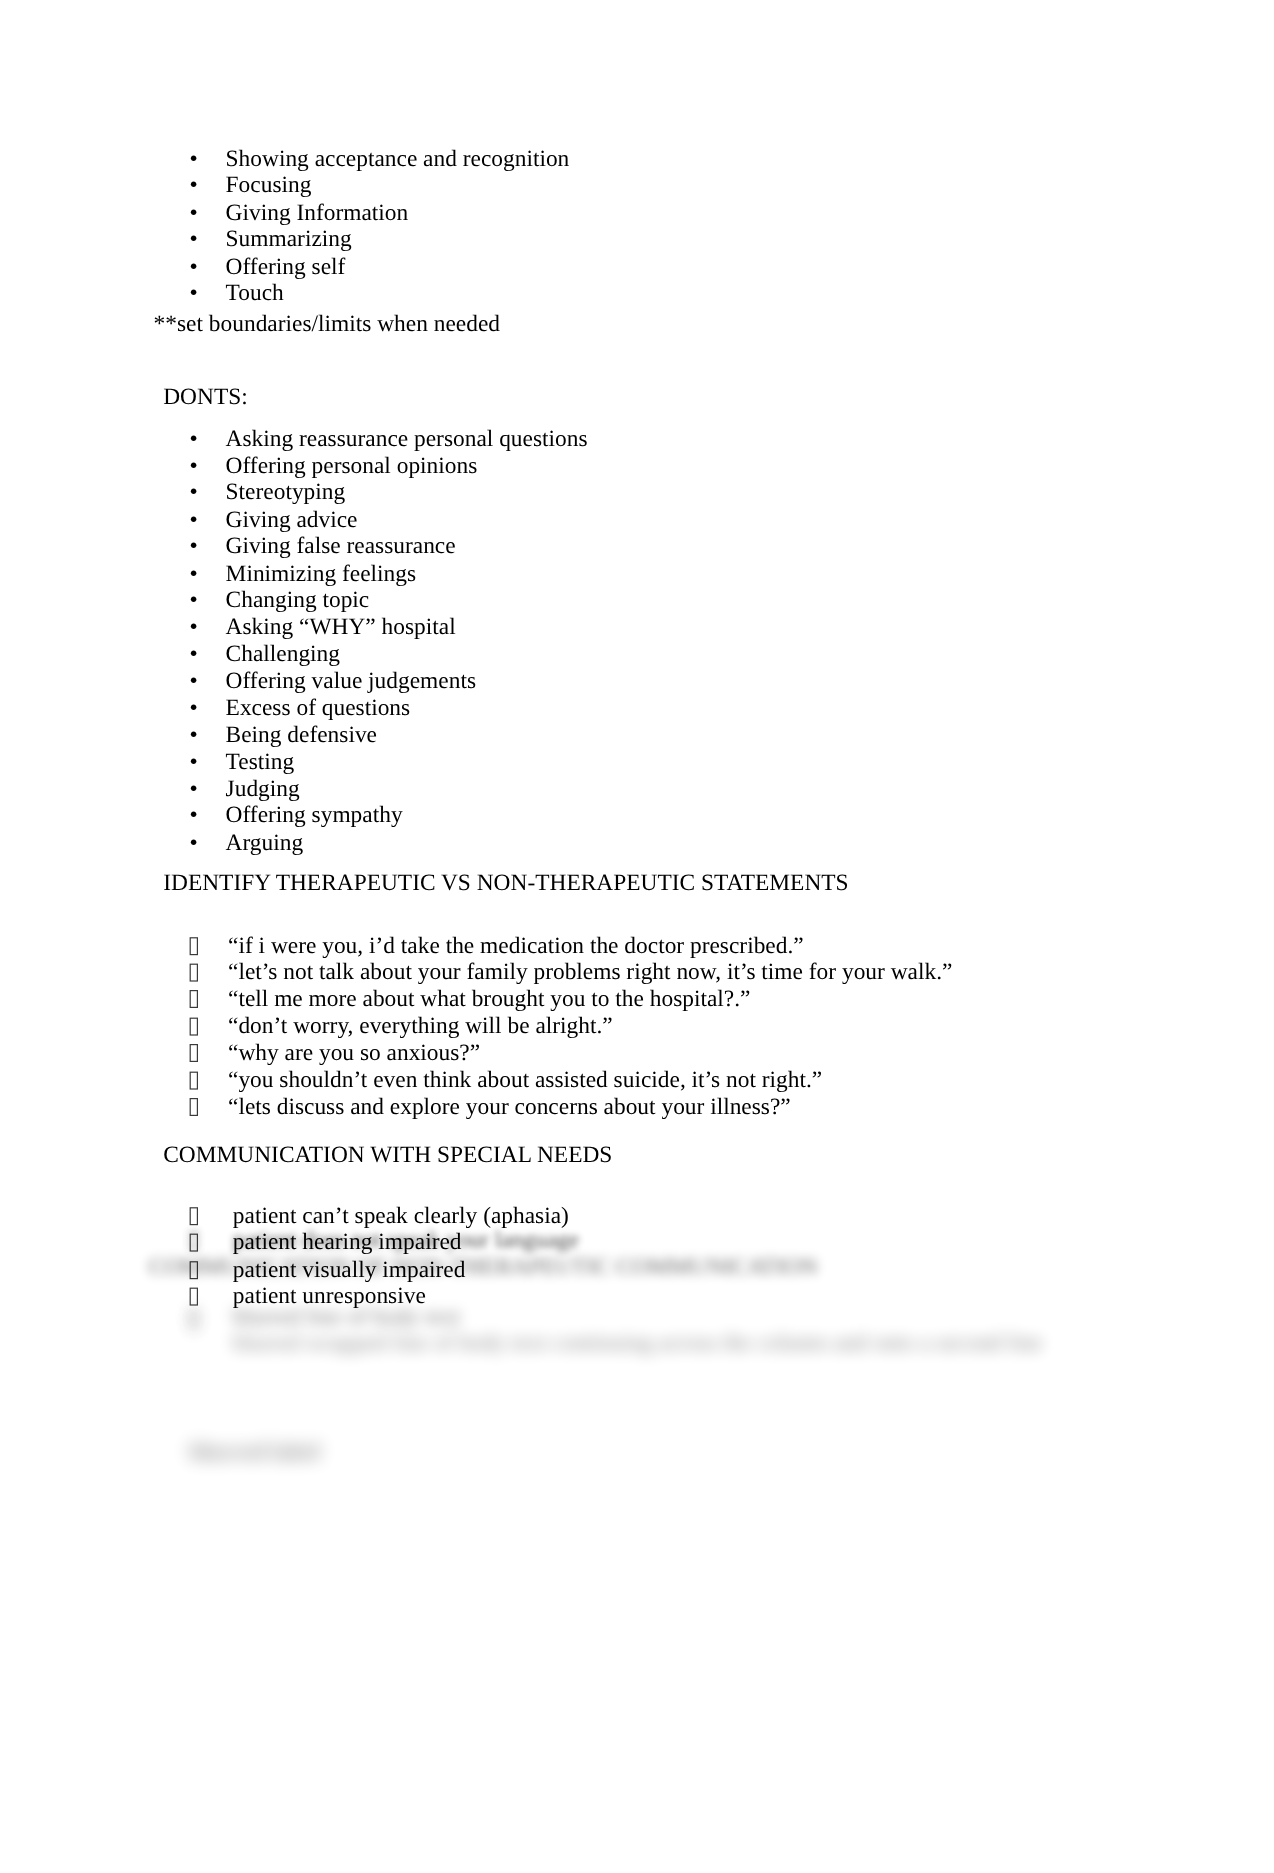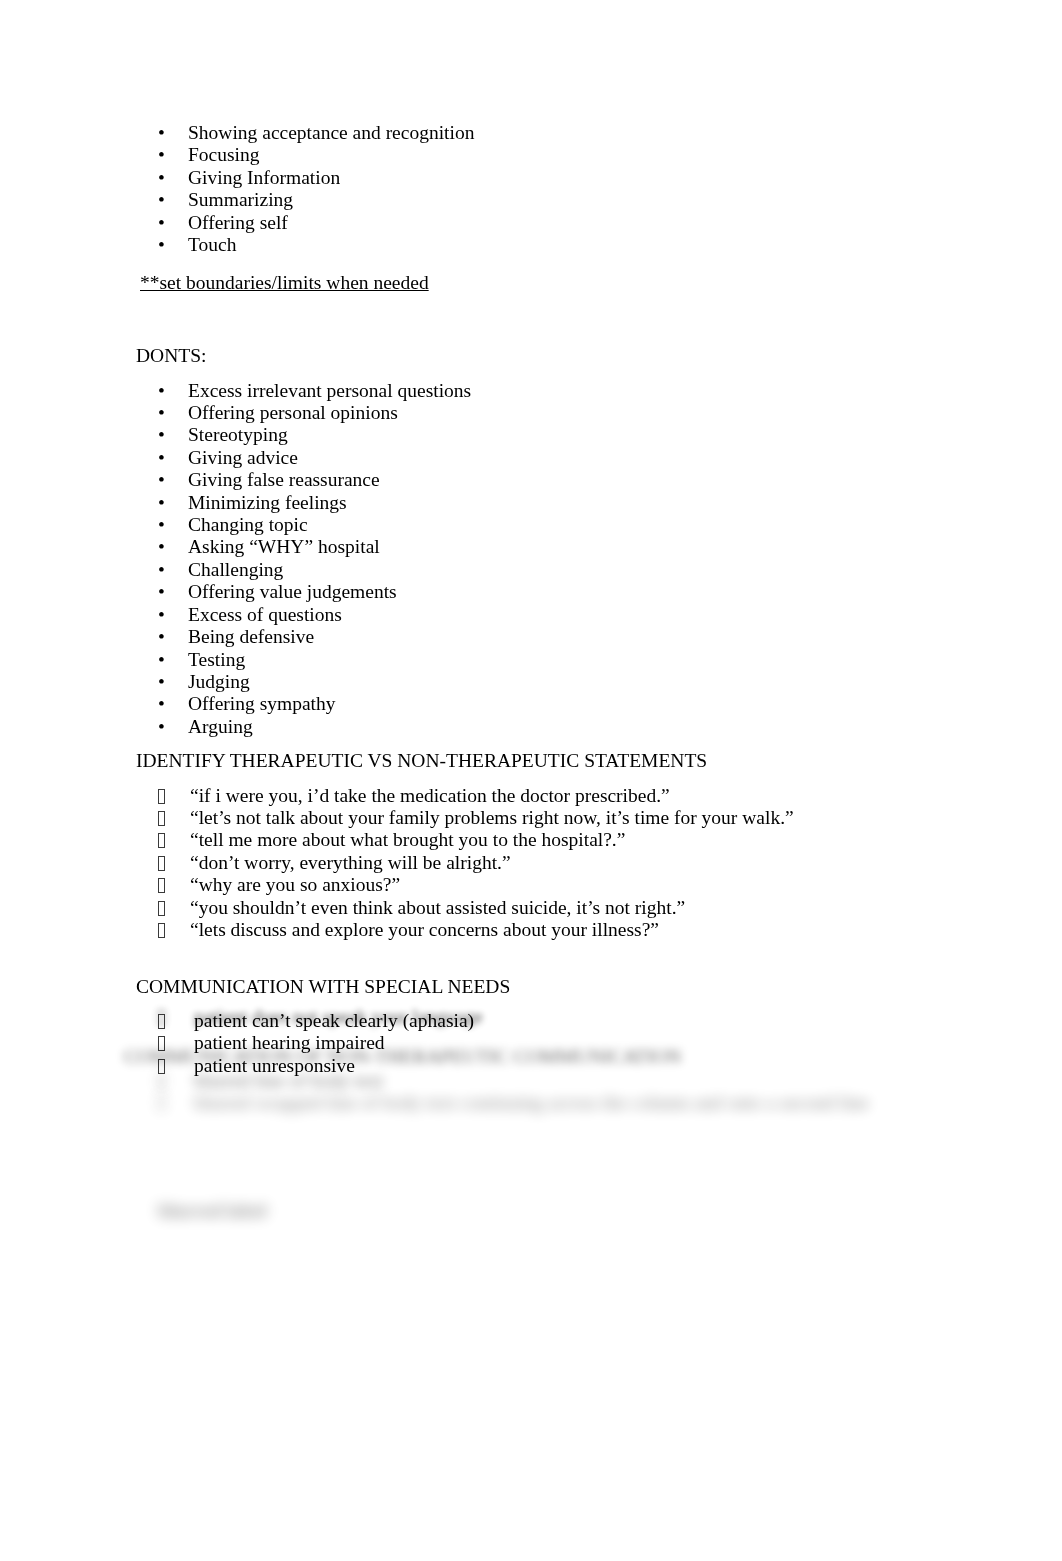--- a/index.html
+++ b/index.html
@@ -24,23 +24,22 @@
     position: absolute;
     left: 124px;
     top: 122px;
     width: 800px;
     font-size: 19.5px;
     line-height: 22.4px;
   }
 
   
   .para {
-    margin: 16px;
+    margin: 4px;
     white-space: pre;
-    text-decoration: underline;
   }
   .heading {
     margin: 12px;
     white-space: pre;
   }
   .blank {
     height: 22.4px;
   }
 
   
@@ -82,20 +81,21 @@
   .box-glyph {
     display: inline-block;
     width: 7px;
     height: 15px;
     border: 1px solid #3a3a3a;
     box-sizing: border-box;
     vertical-align: -2px;
   }
   .list-box .txt {
     line-height: 22.4px;
+    margin-top: 17px;
   }
   .list-box.loose { height: 22.4px; }
 
   
   .fade-block {
     position: absolute;
     left: 0;
     width: 100%;
   }
   .b1 { filter: blur(3.2px);  opacity: 0.72; }
@@ -139,21 +139,21 @@
 
     <p class="para">**set boundaries/limits when needed</p>
 
     <div class="blank"></div>
 
     <p class="heading">DONTS:</p>
 
     <div>
       <div class="li list-dot">
         <span class="marker">•</span>
-        <span class="txt">Excess irrelevant personal questions</span>
+        <span class="txt">Asking reassurance personal questions</span>
       </div>
       <div class="li list-dot">
         <span class="marker">•</span>
         <span class="txt">Offering personal opinions</span>
       </div>
       <div class="li list-dot">
         <span class="marker">•</span>
         <span class="txt">Stereotyping</span>
       </div>
       <div class="li list-dot">
@@ -248,20 +248,24 @@
     <p class="heading">COMMUNICATION WITH SPECIAL NEEDS</p>
 
     <div>
       <div class="li list-box indent-wide loose">
         <span class="marker"><span class="box-glyph"></span></span>
         <span class="txt">patient can’t speak clearly (aphasia)</span>
       </div>
       <div class="li list-box indent-wide loose">
         <span class="marker"><span class="box-glyph"></span></span>
         <span class="txt">patient hearing impaired</span>
+      </div>
+      <div class="li list-box indent-wide loose">
+        <span class="marker"><span class="box-glyph"></span></span>
+        <span class="txt">patient visually impaired</span>
       </div>
       <div class="li list-box indent-wide loose">
         <span class="marker"><span class="box-glyph"></span></span>
         <span class="txt">patient unresponsive</span>
       </div>
     </div>
 
   </div>
 
   <div class="fade-block b1" style="top:1006px;">

